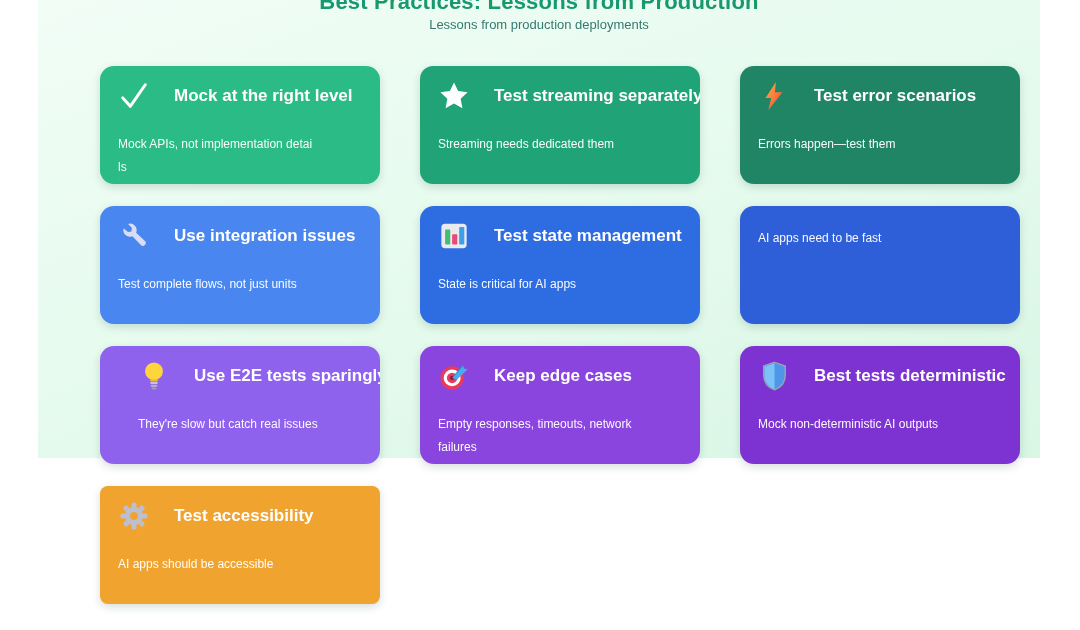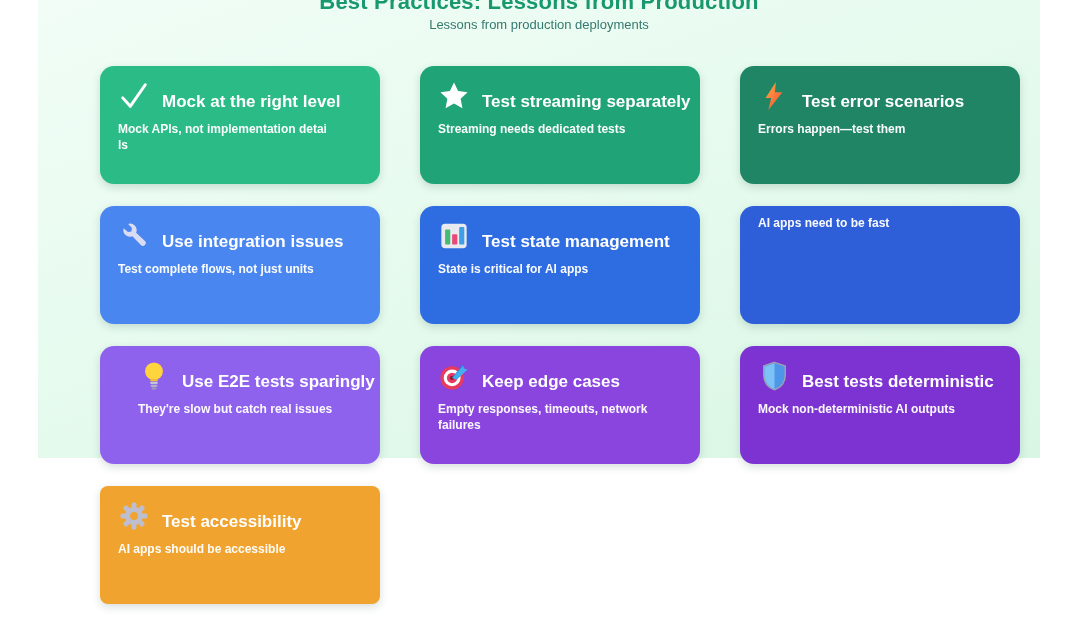--- a/index.html
+++ b/index.html
@@ -45,42 +45,42 @@
     grid-auto-rows: 118px;
   }
   .card {
     border-radius: 14px;
     color: #ffffff;
     box-shadow: 0 3px 8px rgba(30, 80, 60, 0.18);
     overflow: hidden;
   }
   .card-head {
     display: flex;
-    align-items: flex-end;
-    gap: 12px;
+    align-items: center;
+    gap: 24px;
     padding: 14px 18px 0 18px;
     height: 46px;
   }
   .icon {
     width: 32px; height: 32px;
     flex: 0 0 32px;
     display: flex;
     align-items: center;
     justify-content: center;
   }
   .card-title {
     font-size: 17px;
     font-weight: bold;
     white-space: nowrap;
   }
   .card-desc {
-    margin: 9px 18px 0 18px;
+    margin: 21px 18px 0 18px;
     font-size: 12px;
-    font-weight: 700;
-    line-height: 16px;
+    font-weight: 400;
+    line-height: 23px;
     white-space: pre-line;
     opacity: 0.97;
   }
 </style>
 </head>
 <body>
 
 <div class="slide">
 
   <h1 class="page-title">Best Practices: Lessons from Production</h1>
@@ -94,30 +94,30 @@
           <svg width="30" height="30" viewBox="0 0 32 32">
               <path d="M4 18 L12 27 L28 4" fill="none" stroke="#ffffff" stroke-width="3.2" stroke-linecap="round" stroke-linejoin="round"></path>
             </svg>
         </span>
         <h2 class="card-title">Mock at the right level</h2>
       </div>
       <p class="card-desc">Mock APIs, not implementation detai
 ls</p>
     </div>
 
-    <div class="card" style="background: rgb(32, 163, 119);">
+    <div class="card" style="background: rgb(32, 163, 119); border-radius: 13px;">
       <div class="card-head">
         <span class="icon">
           <svg width="30" height="30" viewBox="0 0 32 32">
               <path fill="#ffffff" d="M16 1.5l4.4 9.2 10.1 1.3-7.4 7 1.9 10-9-4.9-9 4.9 1.9-10-7.4-7 10.1-1.3z"></path>
             </svg>
         </span>
         <h2 class="card-title">Test streaming separately</h2>
       </div>
-      <p class="card-desc">Streaming needs dedicated tests</p>
+      <p class="card-desc">Streaming needs dedicated them</p>
     </div>
 
     <div class="card" style="background: rgb(31, 133, 101);">
       <div class="card-head">
         <span class="icon">
           <svg width="26" height="30" viewBox="0 0 26 32">
               <defs>
                 <linearGradient id="lg1" x1="0" y1="0" x2="1" y2="1">
                   <stop offset="0" stop-color="#ffb340"></stop>
                   <stop offset="1" stop-color="#f1443a"></stop>

